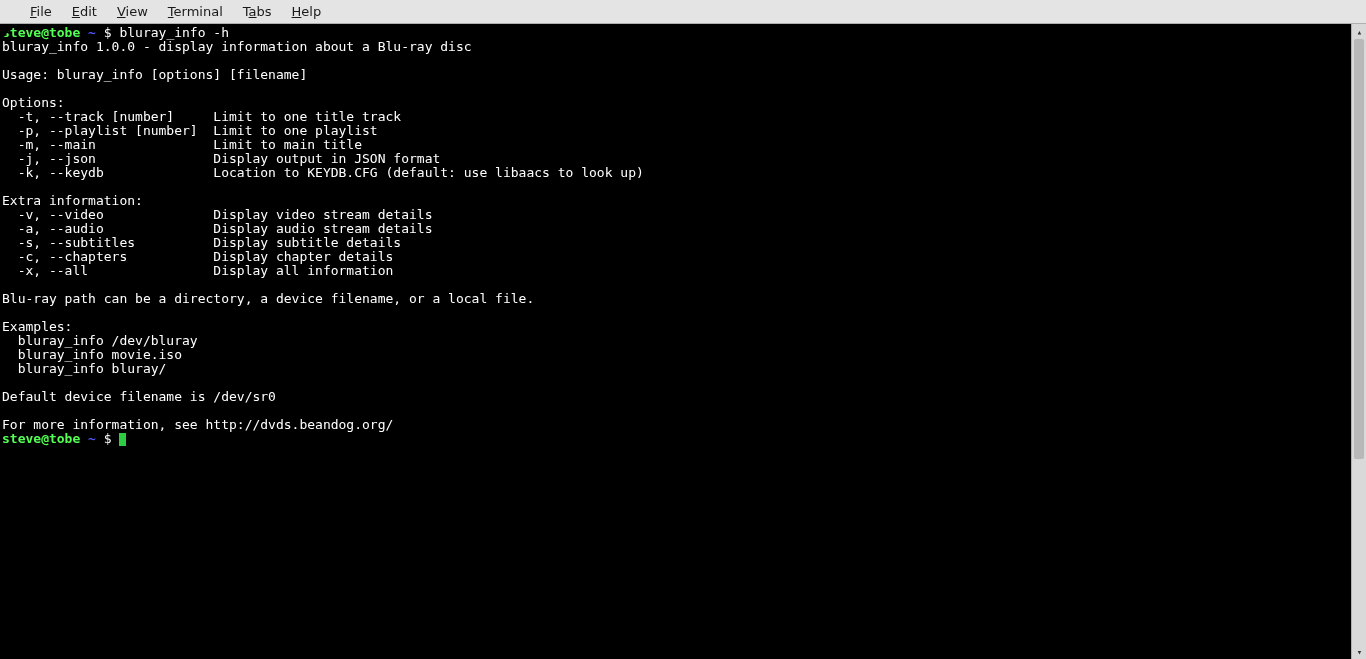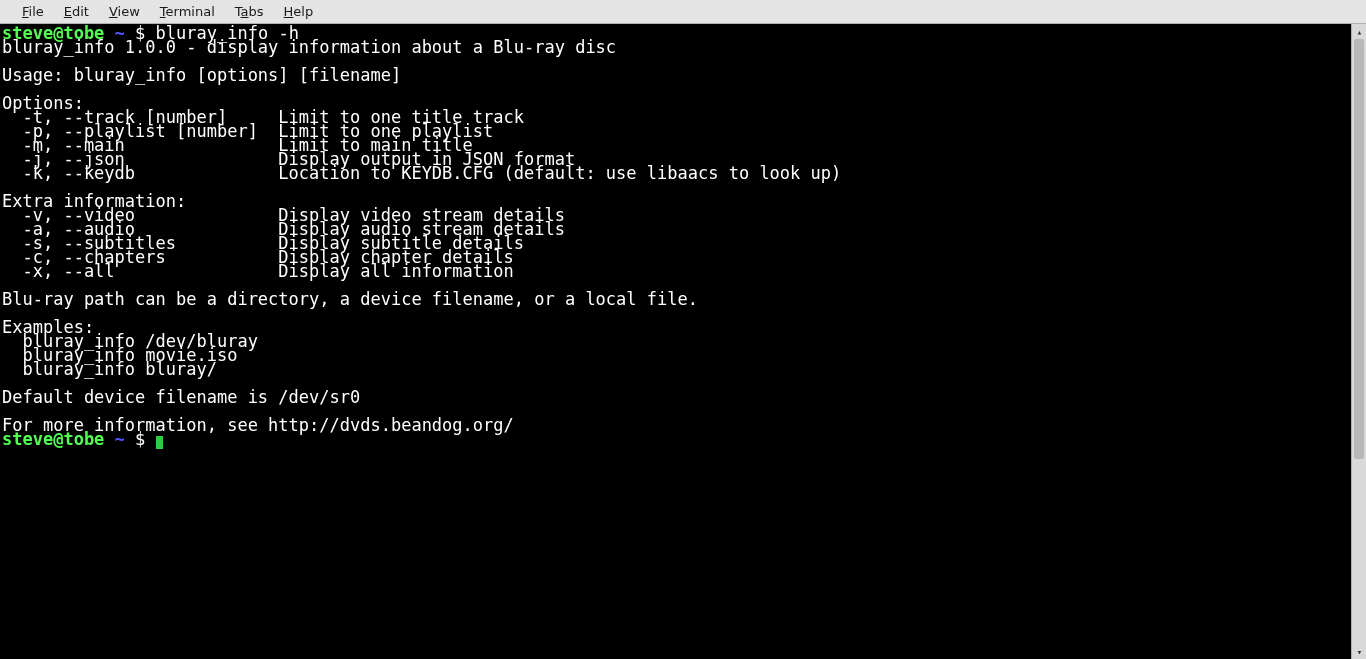--- a/index.html
+++ b/index.html
@@ -10,21 +10,21 @@
       width: 1366px;
       height: 659px;
       overflow: hidden;
       position: relative;
     }
     .menubar {
       background: #e4e4e4;
       height: 24px;
       display: flex;
       align-items: center;
-      padding: 0 12px;
+      padding: 0 20px;
       font-family: "DejaVu Sans", "Liberation Sans", sans-serif;
       font-size: 13px;
       color: #1a1a1a;
       border-bottom: 1px solid #b0b0b0;
     }
     .menu-item {
       padding: 3px 10px;
       cursor: pointer;
     }
     .menu-item .mn { text-decoration: underline; }
@@ -36,24 +36,25 @@
       bottom: 0;
       background: #000;
       display: flex;
     }
     .terminal {
       flex: 1;
       background: #000;
       color: #fff;
       padding: 2px 0 0 2px;
       font-family: "DejaVu Sans Mono", "Liberation Mono", monospace;
-      font-size: 17px;
+      font-size: 13px;
       line-height: 14px;
       white-space: pre;
       overflow: hidden;
+      border-radius: 27px;
     }
     .prompt-user { color: #54ff54; font-weight: bold; }
     .prompt-tilde { color: #5454ff; font-weight: bold; }
     .prompt-dollar { color: #fff; }
     .cmd { color: #fff; }
     .cursor {
       display: inline-block;
       width: 7px;
       height: 13px;
       background: #2ecc40;

